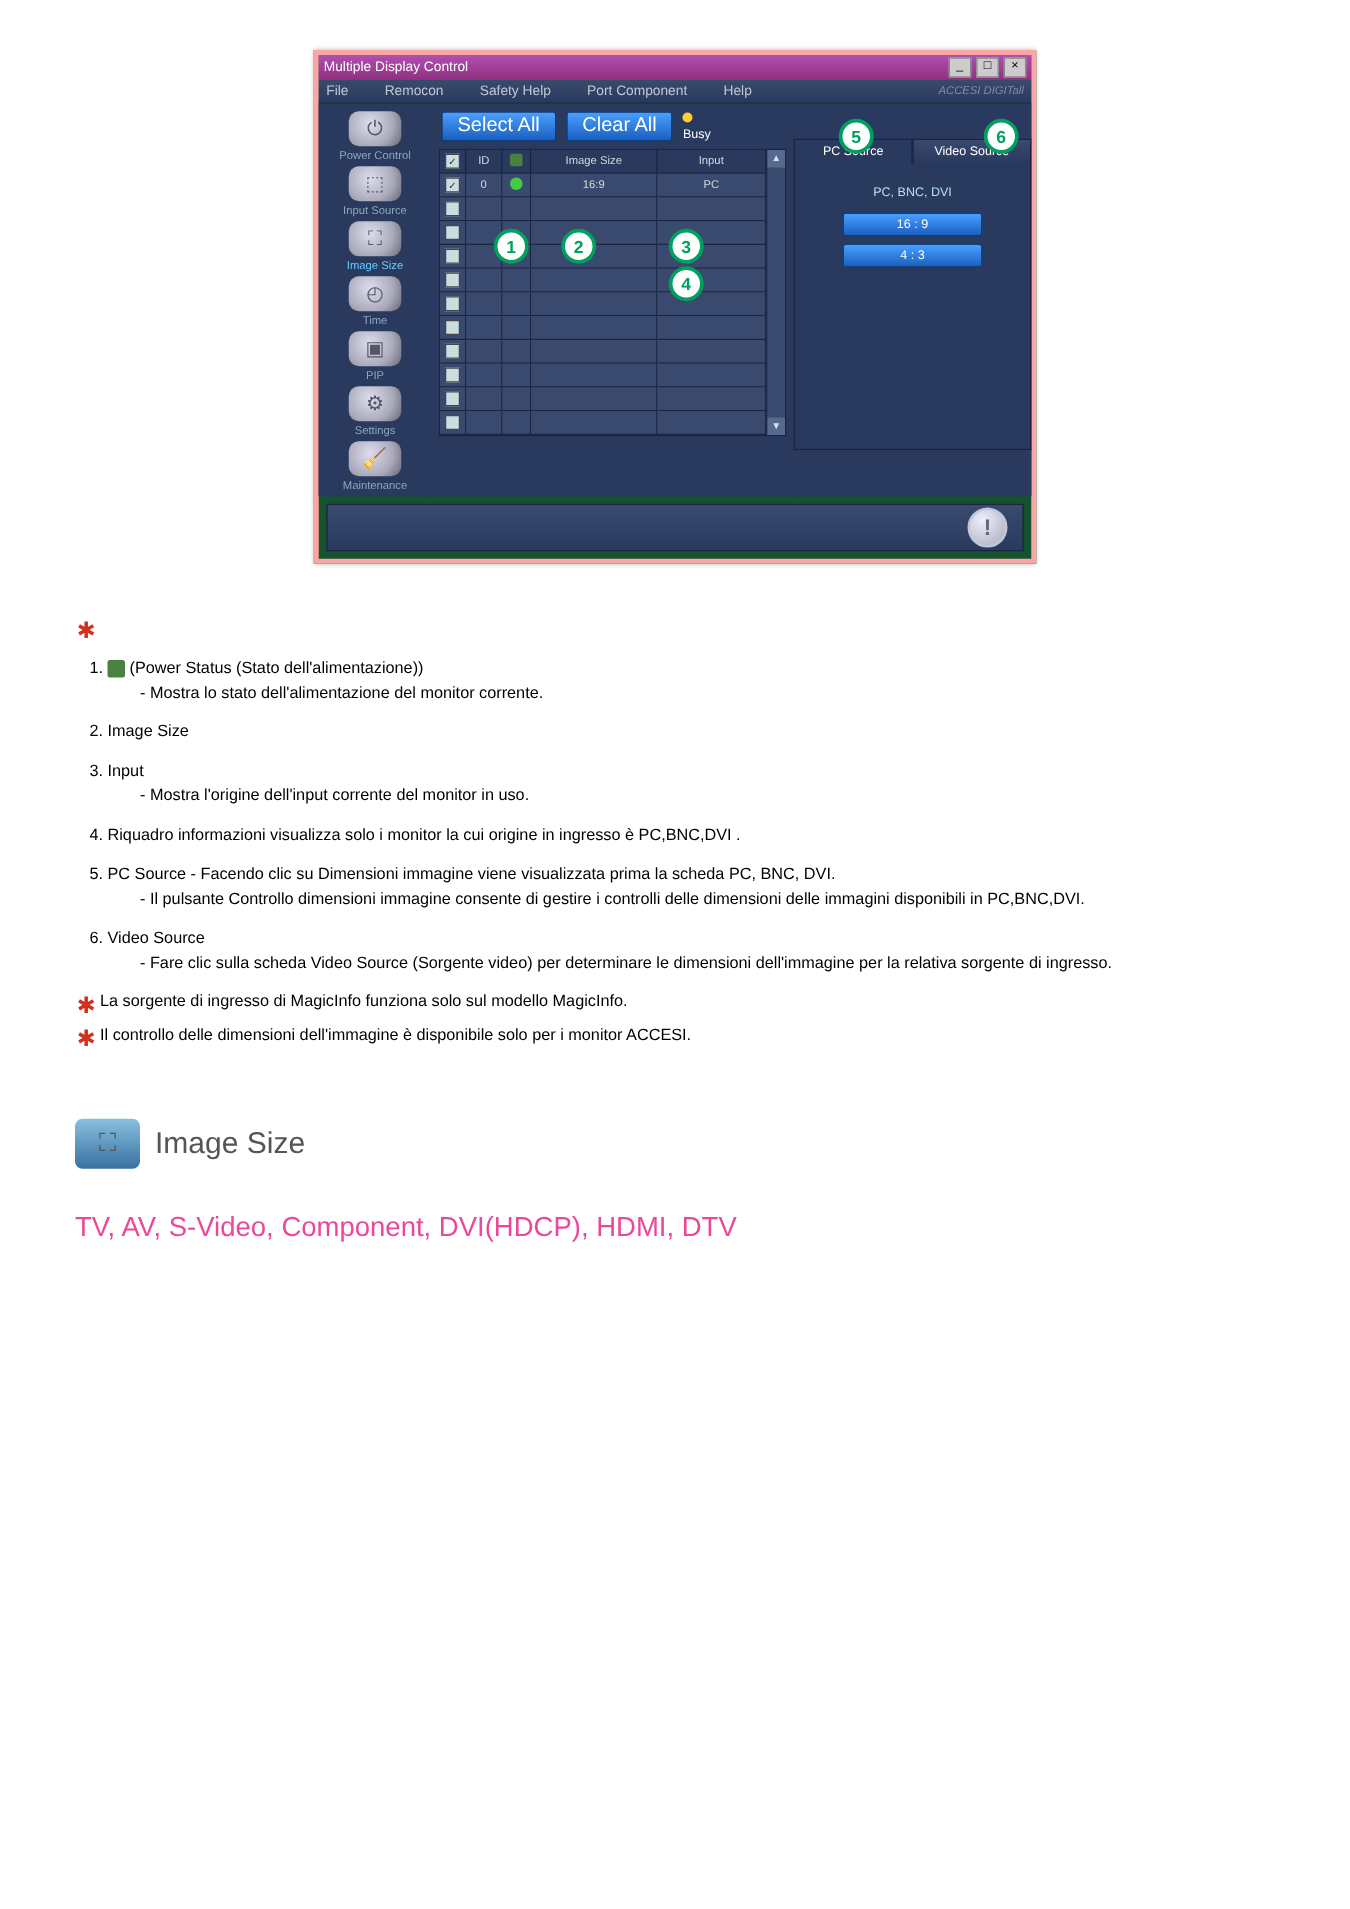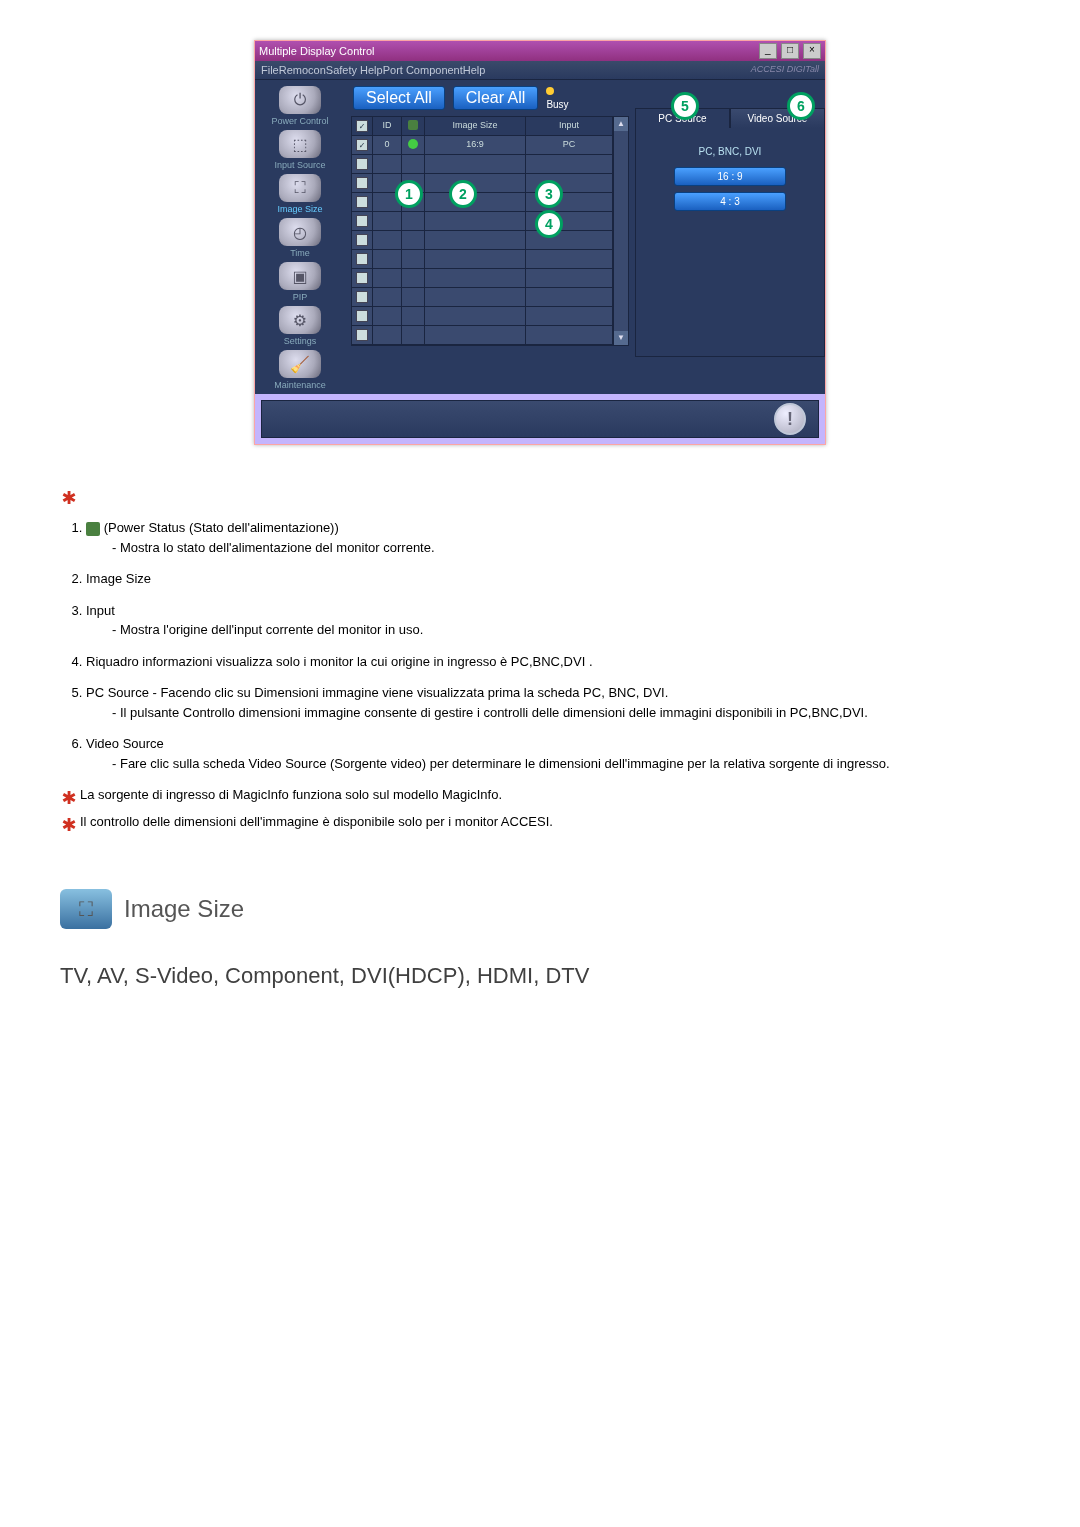--- a/index.html
+++ b/index.html
@@ -12,23 +12,23 @@
     width: 1080px;
     box-sizing: border-box;
   }
   .screenshot-container {
     display: flex;
     justify-content: center;
     margin-bottom: 40px;
   }
   .app-window {
     width: 570px;
-    border: 1px solid #fca5a5;
+    border: 4px solid #fca5a5;
     box-shadow: 0 0 4px rgba(0,0,0,0.3);
-    background: #c4b5fd;
+    background: #14532d;
   }
   .titlebar {
     background: linear-gradient(to bottom, #b050b0, #903080);
     color: #fff;
     font-size: 11px;
     padding: 2px 4px;
     display: flex;
     align-items: center;
   }
   .titlebar .title-text { flex: 1; }
@@ -42,21 +42,21 @@
     text-align: center;
     line-height: 12px;
     color: #000;
   }
   .menubar {
     background: linear-gradient(to bottom, #3a4a6a, #2a3a5f);
     color: #c0c8d8;
     font-size: 11px;
     padding: 3px 6px;
     display: flex;
-    gap: 0;
+    gap: 29px;
     border-bottom: 1px solid #1a2540;
     text-align: center;
   }
   .menubar .spacer { flex: 1; }
   .menubar .brand { color: #88a; font-style: italic; font-size: 9px; }
   .app-body {
     display: flex;
     background: #2a3a5f;
     min-height: 310px;
   }
@@ -270,21 +270,21 @@
     font-weight: normal;
     color: #555;
     margin: 50px 0 10px 0;
     display: flex;
     align-items: center;
     gap: 12px;
   }
   h3.sub-title {
     font-size: 22px;
     font-weight: normal;
-    color: #404040;
+    color: #ec4899;
     margin: 30px 0 12px 0;
   }
   .title-icon {
     width: 52px; height: 40px;
     background: linear-gradient(to bottom, #88c0e0, #3a70a0);
     border-radius: 6px;
     display: flex; align-items: center; justify-content: center;
     font-size: 20px;
   }
   ol.step-list { padding-left: 28px; }

